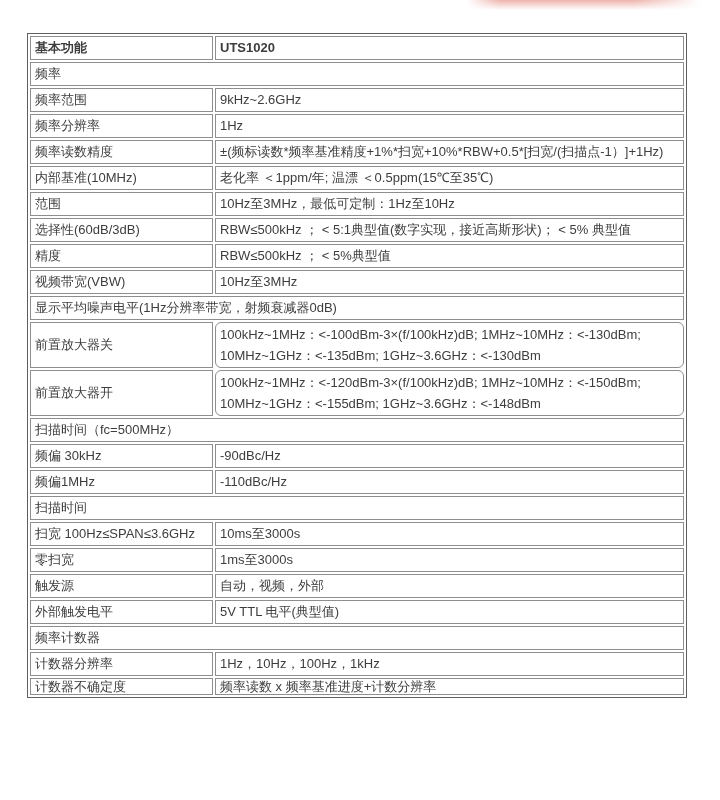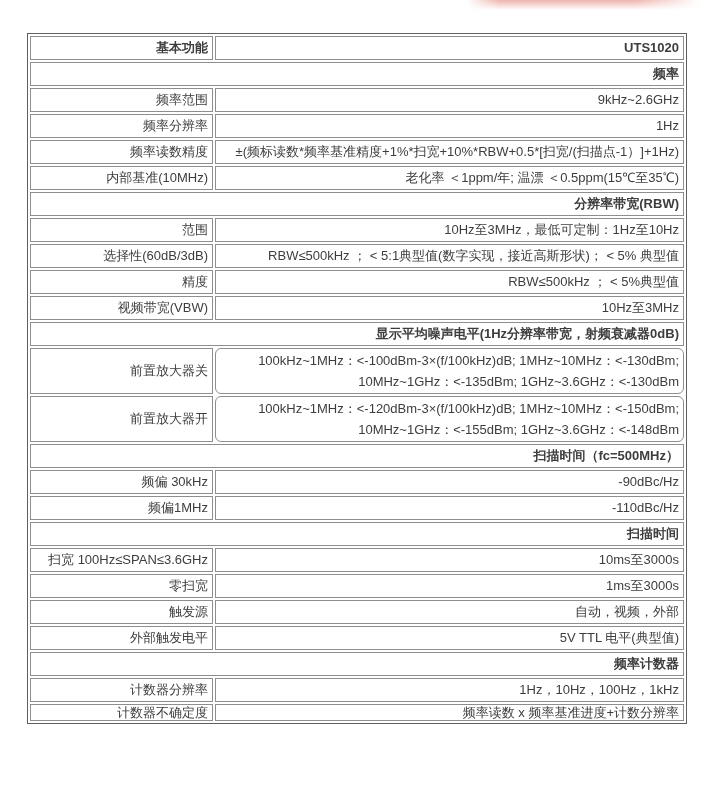--- a/index.html
+++ b/index.html
@@ -42,23 +42,22 @@
   td {
     border: 1px solid #8e8e8e;
     font-size: 13px;
     color: #3d3d3d;
     padding: 0 4px;
     height: 22px;
     line-height: 22px;
     white-space: nowrap;
     overflow: hidden;
     vertical-align: middle;
-    text-align: right;
   }
-  tr.section td { font-weight: bold; margin-top: 12px; }
+  tr.section td { font-weight: normal; margin-top: 12px; }
   tr.bold td    { font-weight: bold; }
   tr.tall td    { height: 44px; }
   tr.tall td.value { line-height: 21px; border-radius: 6px; }
   tr.tall td.value div { height: 21px; line-height: 21px; }
   tr.last td   { height: 15px; line-height: 15px; }
 </style>
 </head>
 <body>
 
 <div class="banner">
@@ -86,23 +85,20 @@
         <td class="label">频率分辨率</td>
         <td class="value">1Hz</td>
       </tr>
       <tr class="">
         <td class="label">频率读数精度</td>
         <td class="value">±(频标读数*频率基准精度+1%*扫宽+10%*RBW+0.5*[扫宽/(扫描点-1）]+1Hz)</td>
       </tr>
       <tr class="">
         <td class="label">内部基准(10MHz)</td>
         <td class="value">老化率 ＜1ppm/年; 温漂 ＜0.5ppm(15℃至35℃)</td>
-      </tr>
-      <tr class="section">
-        <td colspan="2">分辨率带宽(RBW)</td>
       </tr>
       <tr class="">
         <td class="label">范围</td>
         <td class="value">10Hz至3MHz，最低可定制：1Hz至10Hz</td>
       </tr>
       <tr class="">
         <td class="label">选择性(60dB/3dB)</td>
         <td class="value">RBW≤500kHz ； &lt; 5:1典型值(数字实现，接近高斯形状)； &lt; 5% 典型值</td>
       </tr>
       <tr class="">

